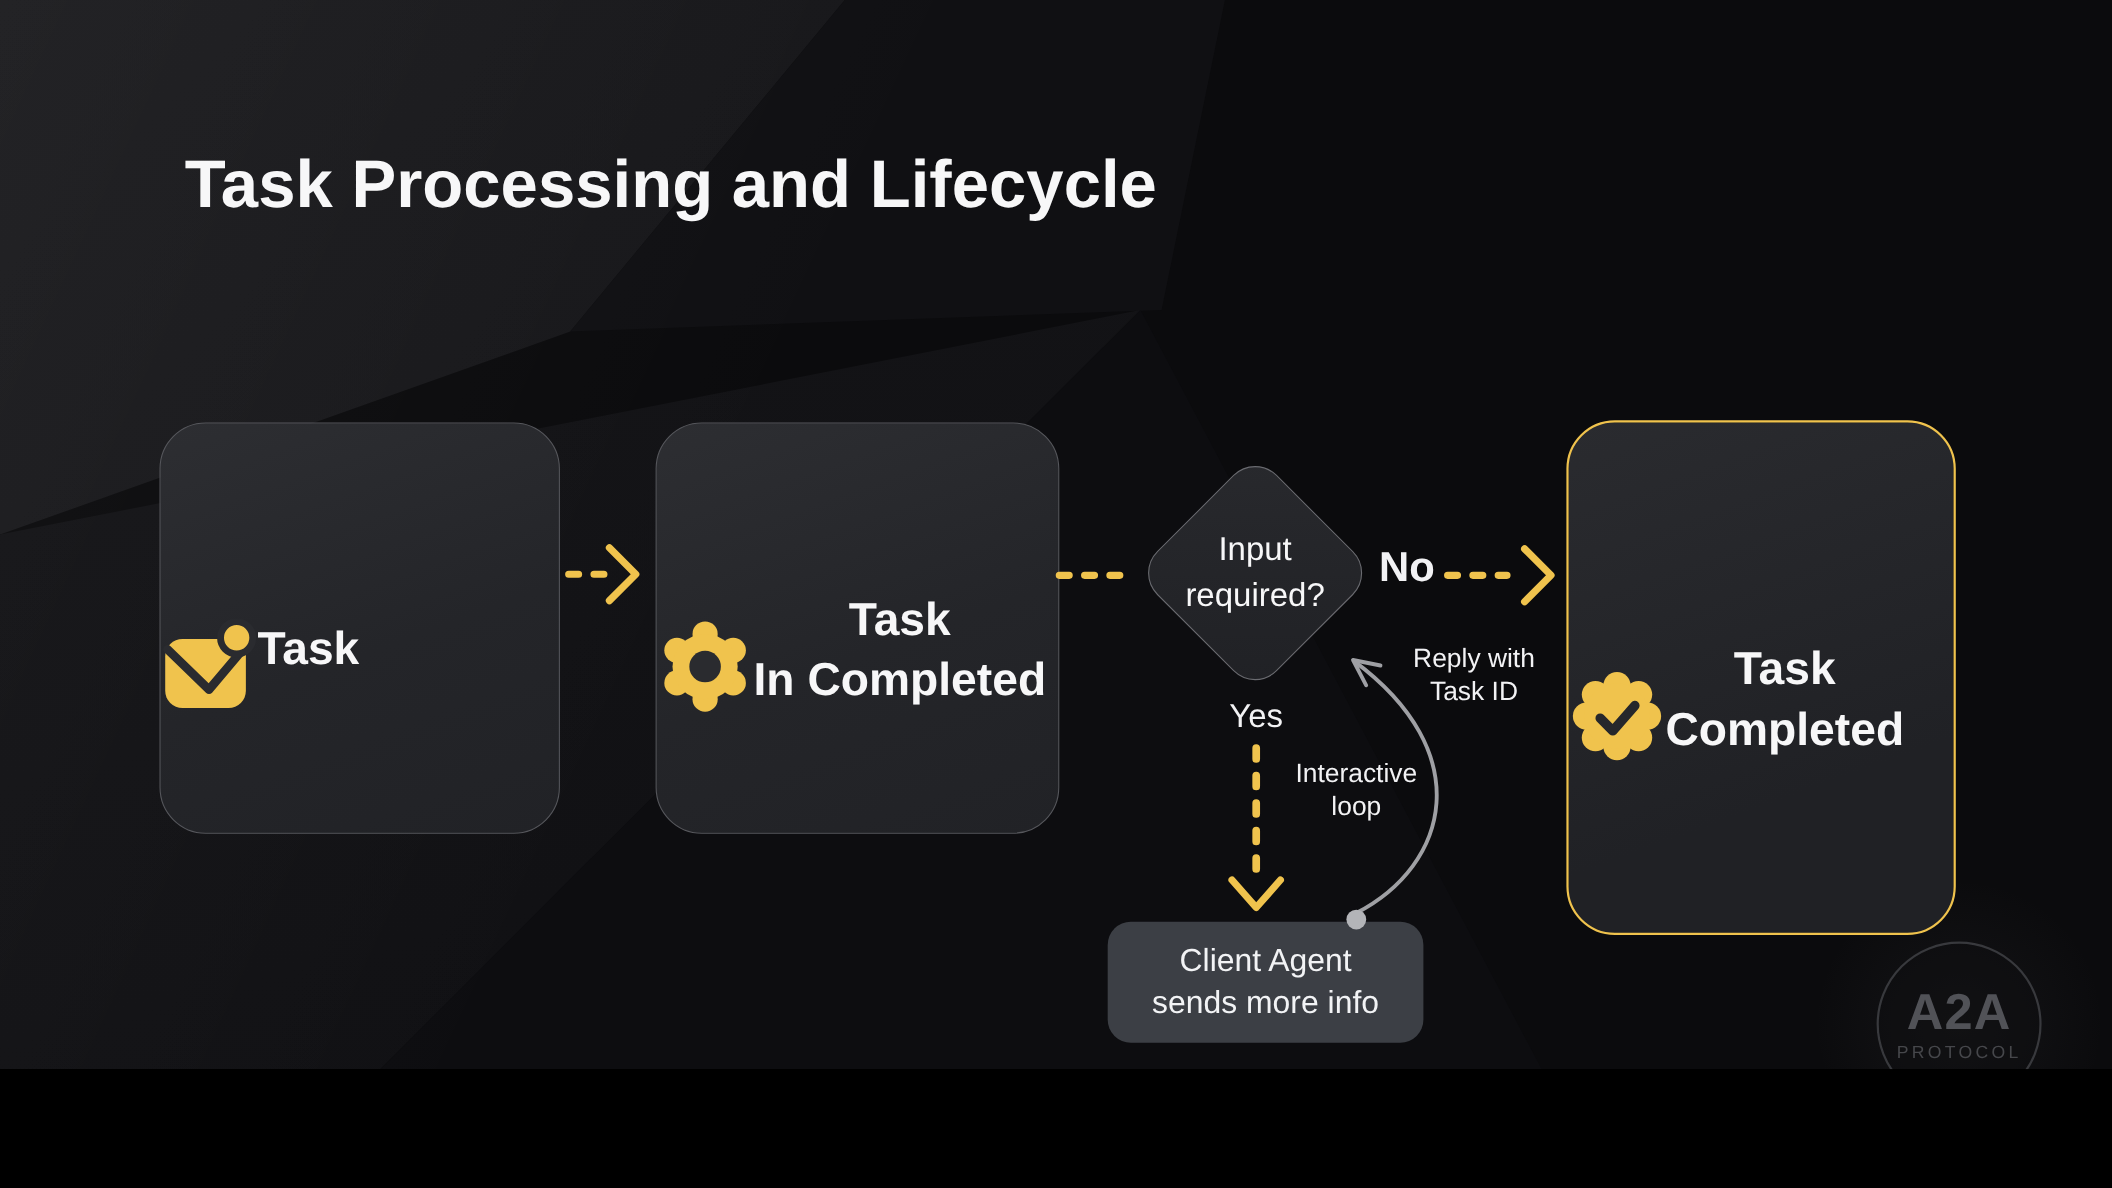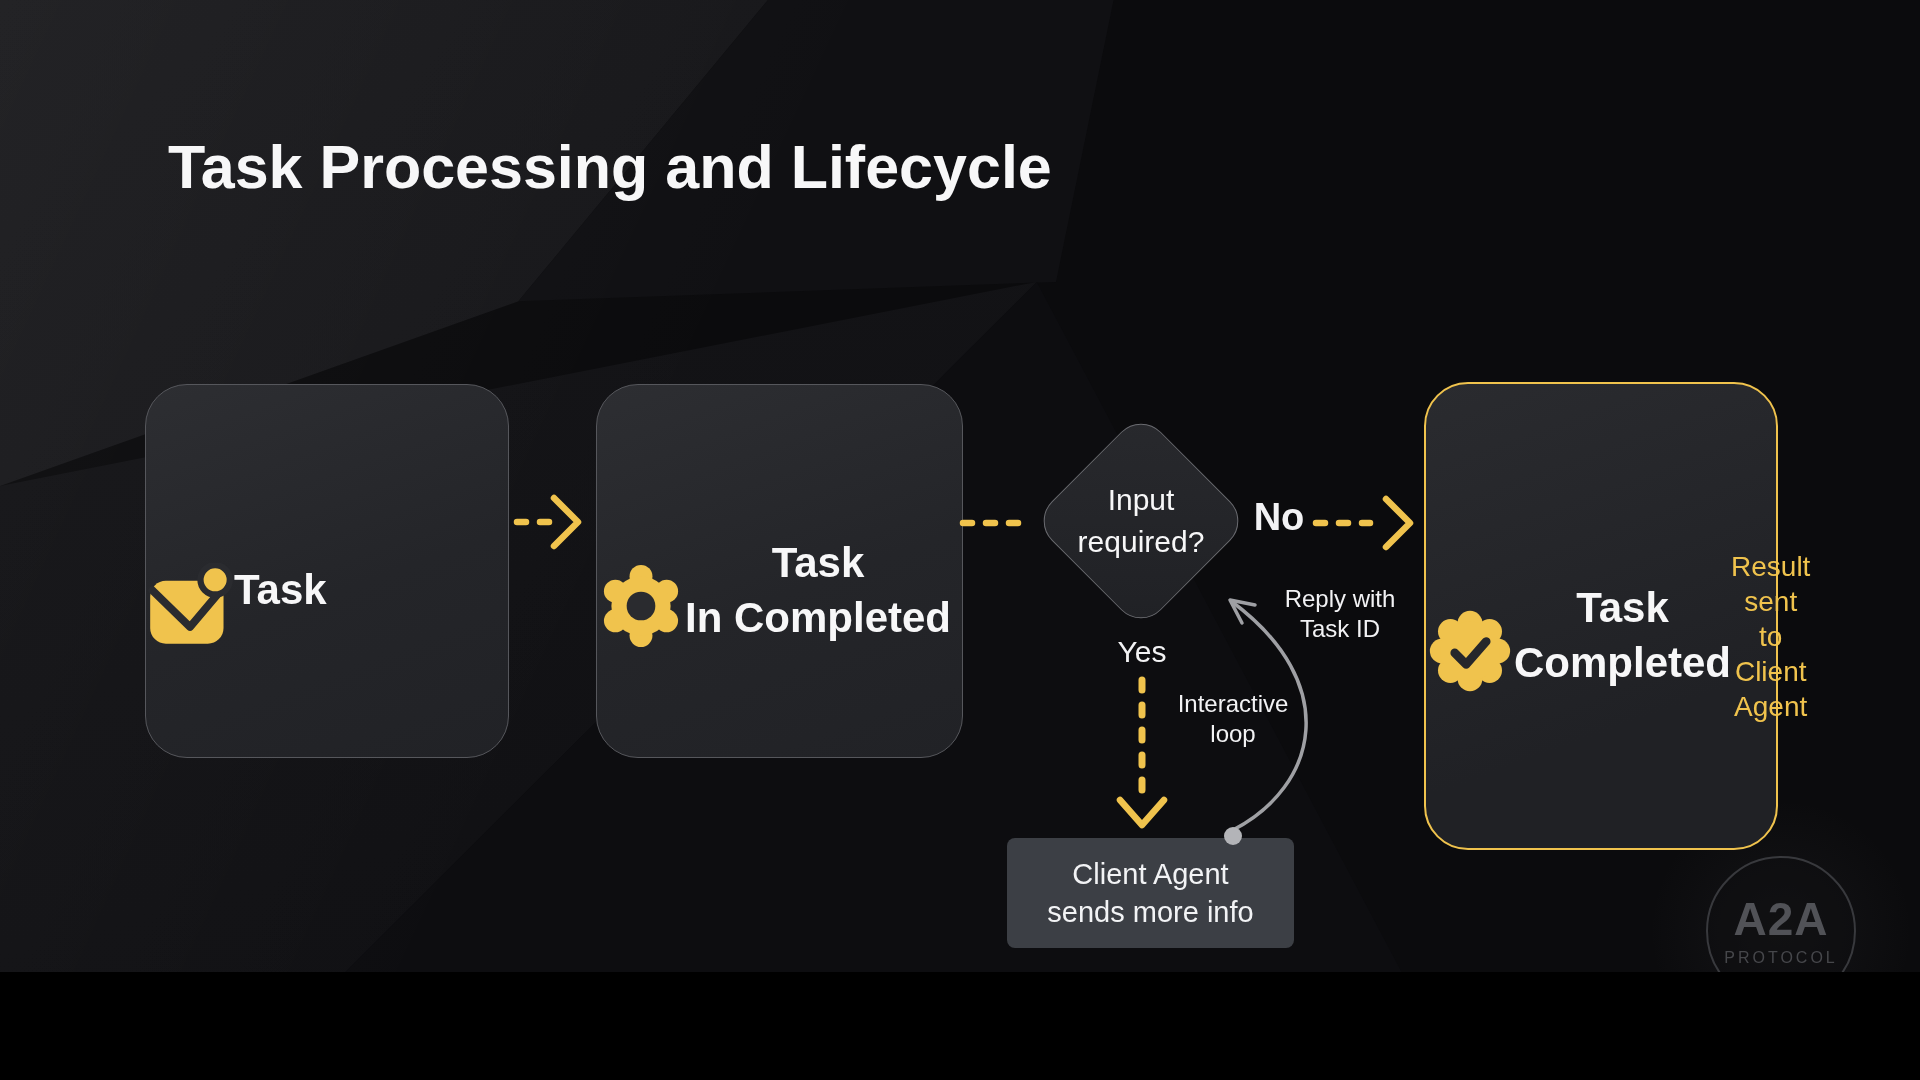--- a/index.html
+++ b/index.html
@@ -44,21 +44,21 @@
   .node-label{margin-top:37px;text-align:center;font-weight:700;font-size:42px;line-height:55px;color:var(--text-primary);}
   .node-subtitle{margin-top:40px;text-align:center;font-size:28px;line-height:35px;color:var(--accent);}
 
   
   .diamond{position:absolute;left:1064px;top:444px;width:154px;height:154px;transform:rotate(45deg);
     background:linear-gradient(135deg,#28292D,#202125);border:1.5px solid var(--diamond-border);border-radius:28px;}
   .diamond-text{position:absolute;left:1141px;top:521px;transform:translate(-50%,-50%);
     text-align:center;font-size:30px;line-height:42px;color:var(--text-primary);white-space:nowrap;}
 
   
-  .client-box{position:absolute;left:1007px;top:838px;width:287px;height:110px;border-radius:8px;
+  .client-box{position:absolute;left:1007px;top:838px;width:287px;height:110px;border-radius:21px;
     background:var(--client-fill);display:flex;flex-direction:column;align-items:center;justify-content:center;
     text-align:center;font-size:29px;line-height:38px;color:#F2F3F5;}
 
   
   .overlay{position:absolute;left:0;top:0;pointer-events:none;}
   .dash{stroke:var(--accent);stroke-width:6.5;stroke-linecap:round;stroke-dasharray:9 14;fill:none;}
   .dash-v{stroke-width:7;stroke-dasharray:10 15;}
   .chev{stroke:var(--accent);stroke-width:6.5;stroke-linecap:round;stroke-linejoin:round;fill:none;}
   .curve{stroke:var(--curve-gray);stroke-width:3.5;fill:none;}
   .curve-head{stroke:var(--curve-gray);stroke-width:3.5;stroke-linecap:round;stroke-linejoin:round;fill:none;}
@@ -140,24 +140,20 @@
         <circle cx="45" cy="16" r="13"></circle>
         <circle cx="65.5" cy="24.5" r="13"></circle>
         <circle cx="45" cy="45" r="31"></circle>
       </g>
       <path d="M29 47 L41 59 L62 35" stroke="#26272B" stroke-width="9" fill="none" stroke-linecap="round" stroke-linejoin="round"></path>
     </svg>
     <div class="node-label">
       <div>Task</div>
       <div>Completed</div>
     </div>
-    <div class="node-subtitle">
-      <div>Result sent</div>
-      <div>to Client Agent</div>
-    </div>
   </section>
 
   <section class="client-box">
     <div>Client Agent</div>
     <div>sends more info</div>
   </section>
 
   <svg class="overlay" width="1920" height="1080" viewBox="0 0 1920 1080">
     <g>
       <line class="dash" x1="517" y1="522" x2="550" y2="522"></line>

